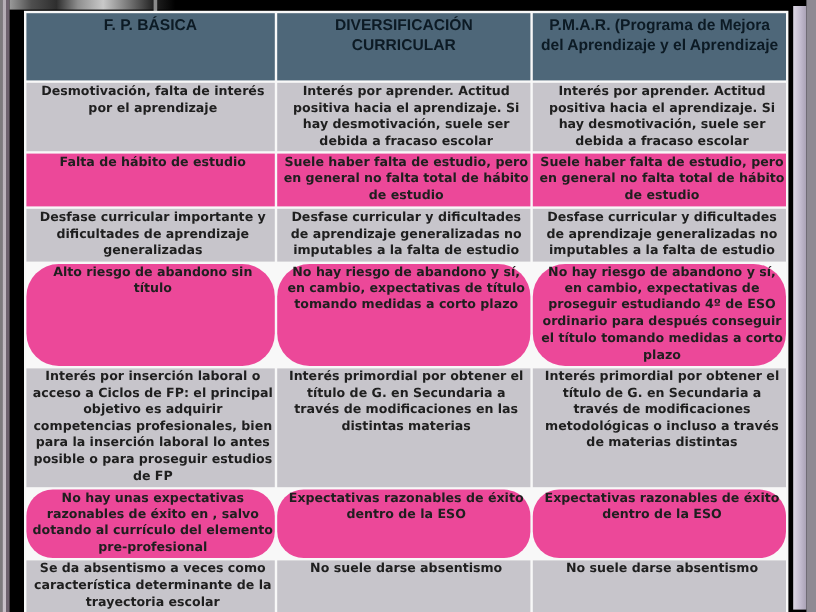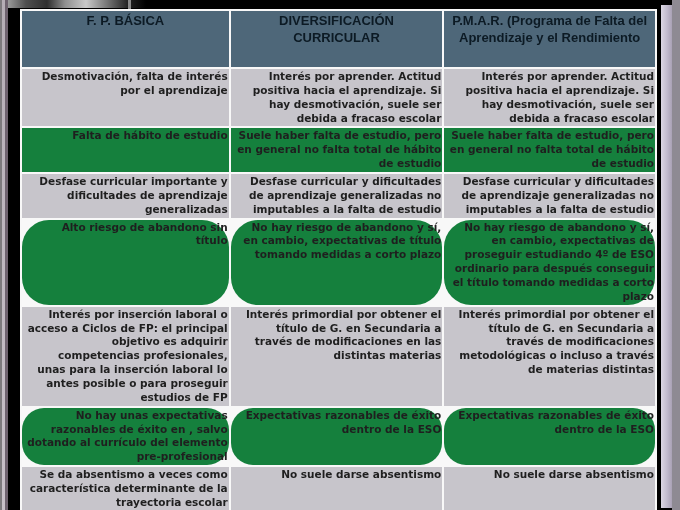--- a/index.html
+++ b/index.html
@@ -31,28 +31,28 @@
   }
   col.c1{width:206px;} col.c2{width:211px;} col.c3{width:210px;}
   th{
     background:#4e6779;color:#0c1a24;
     font-family:"Liberation Sans",sans-serif;
     font-weight:bold;font-size:13px;line-height:1.3;
     text-align:center;vertical-align:top;
     padding:2px 4px;height:52px;
   }
   td{
-    vertical-align:top;text-align:right;
+    vertical-align:top;text-align:center;
     padding:1px 1px 1px 5px;
     font-size:10.5px;line-height:1.32;
     color:#1f1f1f;font-weight:bold;
     letter-spacing:0px;
   }
   tr.dark td{background:#c7c5cb;}
-  tr.light td{background:#15803d;}
+  tr.light td{background:#ec4899;}
   tr.r1 td{height:46px;}
   tr.r2 td{height:30px;}
   tr.r3 td{height:40px;}
   tr.r4 td{height:62px;border-radius:27px;}
   tr.r5 td{height:86px;}
   tr.r6 td{height:42px;border-radius:22px;}
   tr.r7 td{height:40px;margin-left:21px;}
 </style>
 </head>
 <body>
@@ -70,21 +70,21 @@
   <table>
     <colgroup>
         <col class="c1">
         <col class="c2">
         <col class="c3">
       </colgroup>
     <thead>
       <tr>
         <th>F. P. BÁSICA</th>
         <th>DIVERSIFICACIÓN CURRICULAR</th>
-        <th>P.M.A.R. (Programa de Falta del Aprendizaje y el Rendimiento</th>
+        <th>P.M.A.R. (Programa de Mejora del Aprendizaje y el Aprendizaje</th>
       </tr>
     </thead>
     <tbody>
       <tr class="dark r1">
         <td>Desmotivación, falta de interés por el aprendizaje</td>
         <td>Interés por aprender. Actitud positiva hacia el aprendizaje. Si hay desmotivación, suele ser debida a fracaso escolar</td>
         <td>Interés por aprender. Actitud positiva hacia el aprendizaje. Si hay desmotivación, suele ser debida a fracaso escolar</td>
       </tr>
       <tr class="light r2">
         <td>Falta de hábito de estudio</td>
@@ -95,21 +95,21 @@
         <td>Desfase curricular importante y dificultades de aprendizaje generalizadas</td>
         <td>Desfase curricular y dificultades de aprendizaje generalizadas no imputables a la falta de estudio</td>
         <td>Desfase curricular y dificultades de aprendizaje generalizadas no imputables a la falta de estudio</td>
       </tr>
       <tr class="light r4">
         <td>Alto riesgo de abandono sin título</td>
         <td>No hay riesgo de abandono y sí, en cambio, expectativas de título tomando medidas a corto plazo</td>
         <td>No hay riesgo de abandono y sí, en cambio, expectativas de proseguir estudiando 4º de ESO ordinario para después conseguir el título tomando medidas a corto plazo</td>
       </tr>
       <tr class="dark r5">
-        <td>Interés por inserción laboral o acceso a Ciclos de FP: el principal objetivo es adquirir competencias profesionales, unas para la inserción laboral lo antes posible o para proseguir estudios de FP</td>
+        <td>Interés por inserción laboral o acceso a Ciclos de FP: el principal objetivo es adquirir competencias profesionales, bien para la inserción laboral lo antes posible o para proseguir estudios de FP</td>
         <td>Interés primordial por obtener el título de G. en Secundaria a través de modificaciones en las distintas materias</td>
         <td>Interés primordial por obtener el título de G. en Secundaria a través de modificaciones metodológicas o incluso a través de materias distintas</td>
       </tr>
       <tr class="light r6">
         <td>No hay unas expectativas razonables de éxito en , salvo dotando al currículo del elemento pre-profesional</td>
         <td>Expectativas razonables de éxito dentro de la ESO</td>
         <td>Expectativas razonables de éxito dentro de la ESO</td>
       </tr>
       <tr class="dark r7">
         <td>Se da absentismo a veces como característica determinante de la trayectoria escolar</td>

